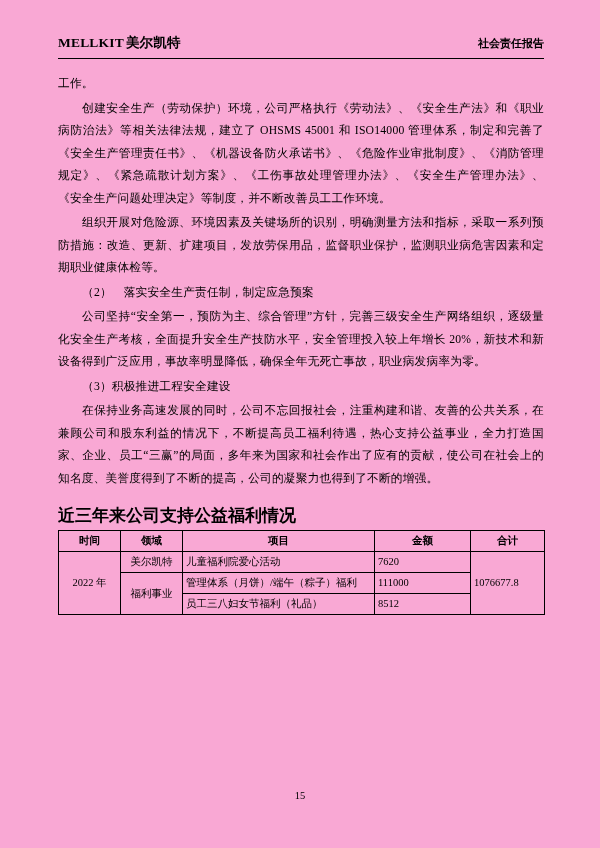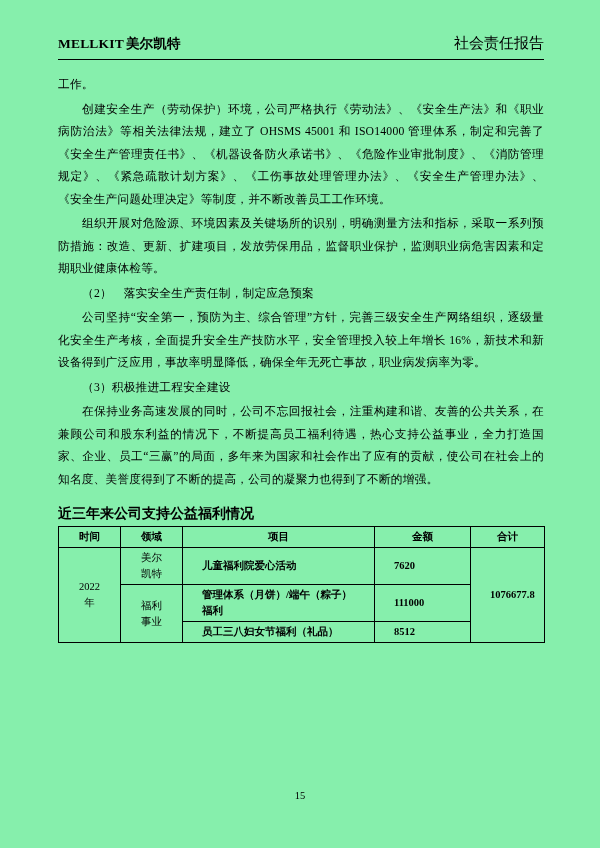--- a/index.html
+++ b/index.html
@@ -4,21 +4,21 @@
 <style>
   html, body {
     margin: 0;
     padding: 0;
     background: #b8b8b8;
   }
   .page {
     position: relative;
     width: 600px;
     height: 848px;
-    background: #86efac;
+    background: #f9a8d4;
     box-sizing: border-box;
     font-family: "Liberation Serif", "DejaVu Serif", serif;
     color: #000000;
     overflow: hidden;
   }
   .content {
     position: absolute;
     left: 58px;
     top: 34px;
     width: 486px;
@@ -36,22 +36,22 @@
     font-family: "Liberation Serif", serif;
   }
   .brand .latin {
     font-weight: bold;
   }
   .brand .cjk {
     font-weight: bold;
     margin-left: 2px;
   }
   .header-right {
-    font-size: 15px;
-    font-weight: normal;
+    font-size: 11px;
+    font-weight: bold;
   }
   .header-rule {
     border-top: 1px solid #000;
     margin-top: 2px;
   }
   
   .body {
     margin-top: 14px;
   }
   p.para {
@@ -65,43 +65,43 @@
   p.indent {
     text-indent: 24px;
   }
   h2.section {
     font-size: 15.5px;
     font-weight: bold;
     margin: 22px 0 14px 0;
     letter-spacing: 0.5px;
   }
   .tbl-caption {
-    font-size: 14px;
+    font-size: 17px;
     font-weight: bold;
     margin: 14px 0 3px 0;
   }
   
   table.data {
     border-collapse: collapse;
     width: 100%;
     font-size: 10.5px;
     table-layout: fixed;
   }
   table.data th, table.data td {
     border: 1px solid #000;
-    padding: 2px 19px;
+    padding: 2px 3px;
     line-height: 16px;
     vertical-align: middle;
   }
   table.data th {
     text-align: center;
     font-weight: bold;
   }
   td.c { text-align: center; }
-  td.l { text-align: left; font-weight: bold; }
+  td.l { text-align: left; }
   .col1 { width: 62px; }
   .col2 { width: 62px; }
   .col3 { width: 192px; }
   .col4 { width: 96px; }
   .col5 { width: 74px; }
   
   .footer {
     position: absolute;
     left: 0;
     right: 0;
@@ -123,21 +123,21 @@
       </div>
       <div class="header-right">社会责任报告</div>
     </div>
     <div class="header-rule"></div>
 
     <div class="body">
       <p class="para">工作。</p>
       <p class="para indent">创建安全生产（劳动保护）环境，公司严格执行《劳动法》、《安全生产法》和《职业病防治法》等相关法律法规，建立了 OHSMS 45001 和 ISO14000 管理体系，制定和完善了《安全生产管理责任书》、《机器设备防火承诺书》、《危险作业审批制度》、《消防管理规定》、《紧急疏散计划方案》、《工伤事故处理管理办法》、《安全生产管理办法》、《安全生产问题处理决定》等制度，并不断改善员工工作环境。</p>
       <p class="para indent">组织开展对危险源、环境因素及关键场所的识别，明确测量方法和指标，采取一系列预防措施：改造、更新、扩建项目，发放劳保用品，监督职业保护，监测职业病危害因素和定期职业健康体检等。</p>
       <p class="para indent">（2）　落实安全生产责任制，制定应急预案</p>
-      <p class="para indent">公司坚持“安全第一，预防为主、综合管理”方针，完善三级安全生产网络组织，逐级量化安全生产考核，全面提升安全生产技防水平，安全管理投入较上年增长 16%，新技术和新设备得到广泛应用，事故率明显降低，确保全年无死亡事故，职业病发病率为零。</p>
+      <p class="para indent">公司坚持“安全第一，预防为主、综合管理”方针，完善三级安全生产网络组织，逐级量化安全生产考核，全面提升安全生产技防水平，安全管理投入较上年增长 20%，新技术和新设备得到广泛应用，事故率明显降低，确保全年无死亡事故，职业病发病率为零。</p>
       <p class="para indent">（3）积极推进工程安全建设</p>
 
 
       <p class="para indent">在保持业务高速发展的同时，公司不忘回报社会，注重构建和谐、友善的公共关系，在兼顾公司和股东利益的情况下，不断提高员工福利待遇，热心支持公益事业，全力打造国家、企业、员工“三赢”的局面，多年来为国家和社会作出了应有的贡献，使公司在社会上的知名度、美誉度得到了不断的提高，公司的凝聚力也得到了不断的增强。</p>
 
       <div class="tbl-caption">近三年来公司支持公益福利情况</div>
 
       <table class="data">
         <colgroup>
           <col class="col1">

